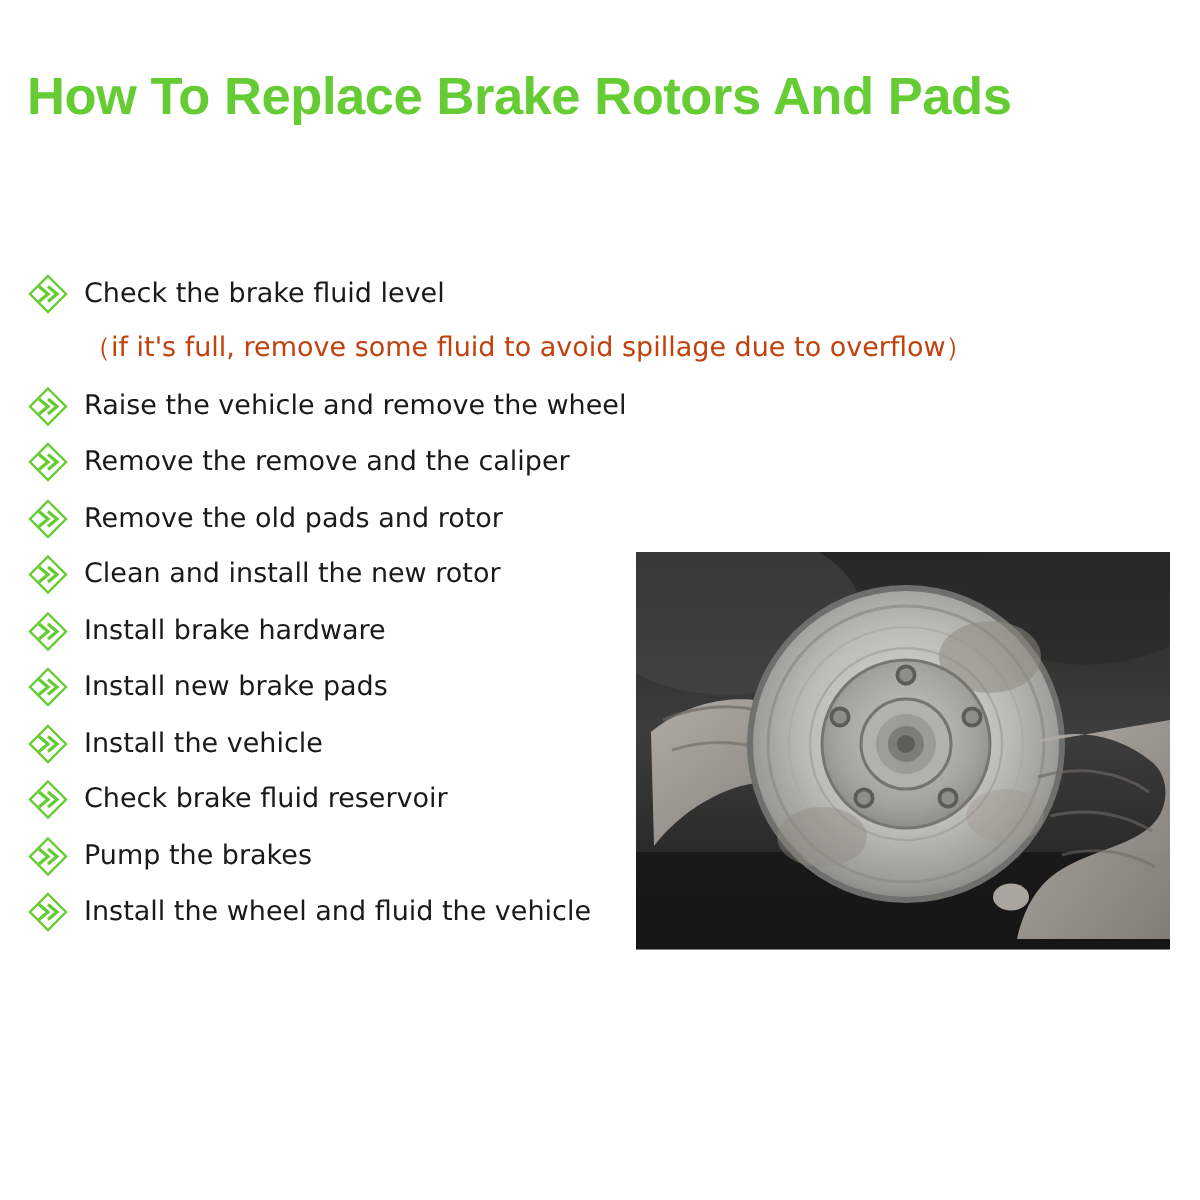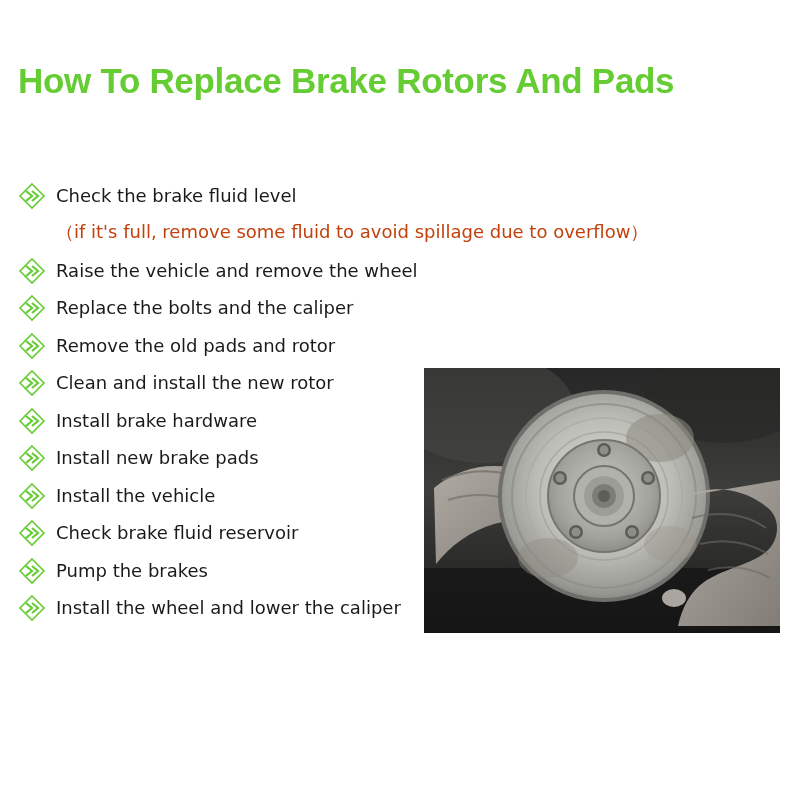--- a/index.html
+++ b/index.html
@@ -14,21 +14,21 @@
     overflow: hidden;
   }
   .page {
     position: relative;
     width: 800px;
     height: 800px;
     box-sizing: border-box;
   }
   .title {
     position: absolute;
-    top: 62px;
+    top: 46px;
     left: 18px;
     width: 770px;
     font-size: 35px;
     font-weight: bold;
     color: #66cc33;
     letter-spacing: -0.3px;
     line-height: 1.1;
     white-space: nowrap;
   }
   .steps {
@@ -117,21 +117,21 @@
     </div>
 
     <div class="step">
       <span class="bullet">
         <svg width="28" height="28" viewBox="0 0 28 28">
           <polygon points="14,2 26,14 14,26 2,14" fill="none" stroke="#66cc33" stroke-width="1.6"></polygon>
           <polyline points="8,9 14,14 8,19" fill="none" stroke="#66cc33" stroke-width="2.2"></polyline>
           <polyline points="14,9 20,14 14,19" fill="none" stroke="#66cc33" stroke-width="2.2"></polyline>
         </svg>
       </span>
-      <span class="step-text">Replace the bolts and the caliper</span>
+      <span class="step-text">Remove the remove and the caliper</span>
     </div>
 
     <div class="step">
       <span class="bullet">
         <svg width="28" height="28" viewBox="0 0 28 28">
           <polygon points="14,2 26,14 14,26 2,14" fill="none" stroke="#66cc33" stroke-width="1.6"></polygon>
           <polyline points="8,9 14,14 8,19" fill="none" stroke="#66cc33" stroke-width="2.2"></polyline>
           <polyline points="14,9 20,14 14,19" fill="none" stroke="#66cc33" stroke-width="2.2"></polyline>
         </svg>
       </span>
@@ -205,21 +205,21 @@
     </div>
 
     <div class="step">
       <span class="bullet">
         <svg width="28" height="28" viewBox="0 0 28 28">
           <polygon points="14,2 26,14 14,26 2,14" fill="none" stroke="#66cc33" stroke-width="1.6"></polygon>
           <polyline points="8,9 14,14 8,19" fill="none" stroke="#66cc33" stroke-width="2.2"></polyline>
           <polyline points="14,9 20,14 14,19" fill="none" stroke="#66cc33" stroke-width="2.2"></polyline>
         </svg>
       </span>
-      <span class="step-text">Install the wheel and lower the caliper</span>
+      <span class="step-text">Install the wheel and fluid the vehicle</span>
     </div>
 
 
   </div>
 
   <div class="photo">
     <svg width="356" height="265" viewBox="0 0 356 265">
       <defs>
         <radialGradient id="rotorGrad" cx="50%" cy="45%" r="60%">
           <stop offset="0%" stop-color="#d8d8d4"></stop>

